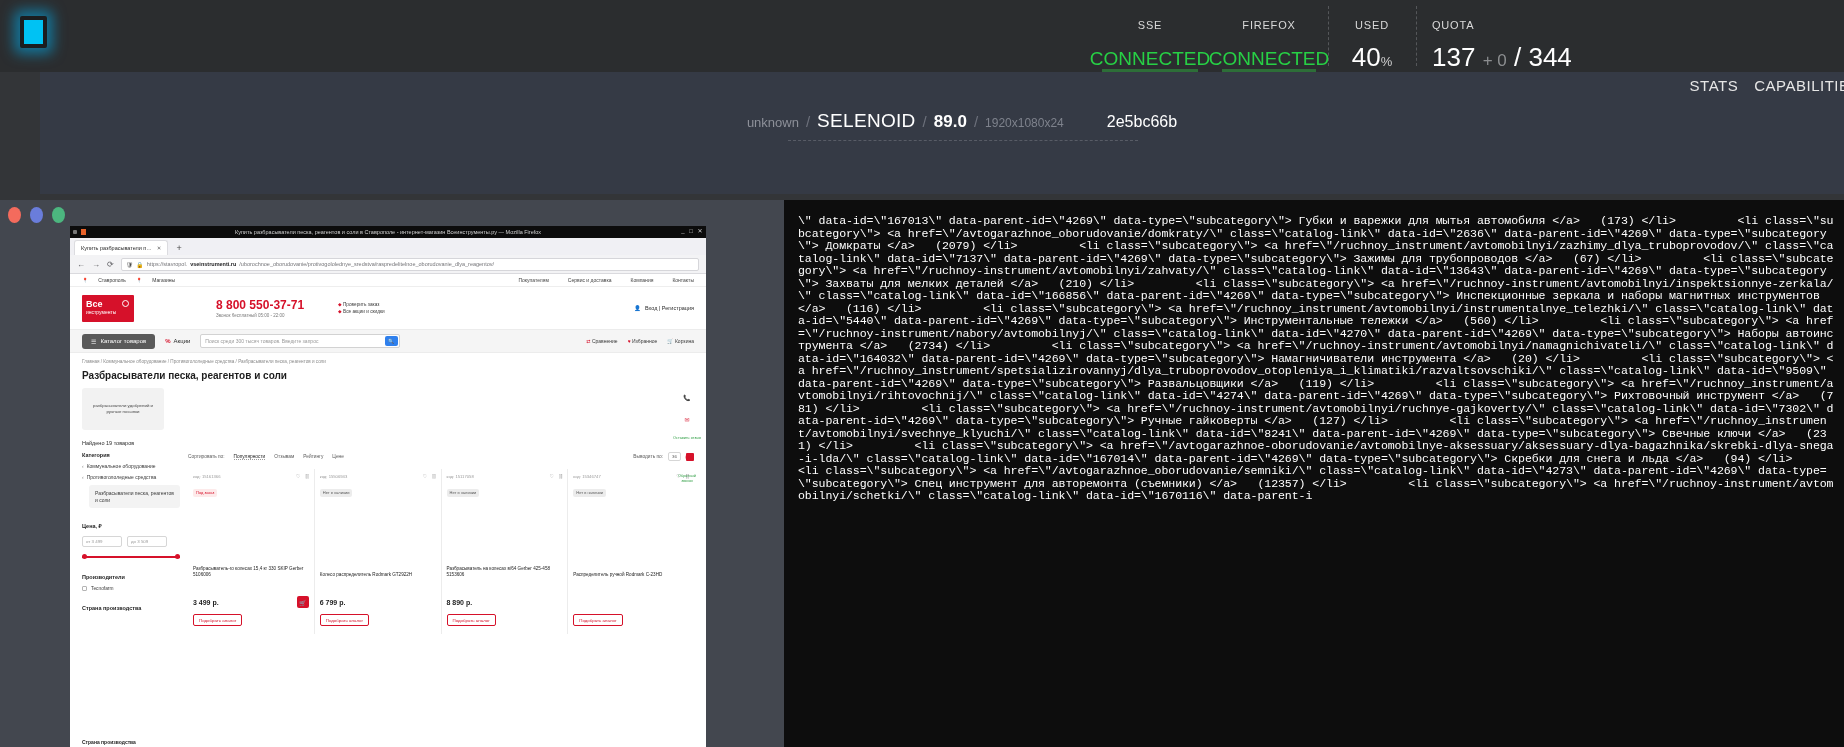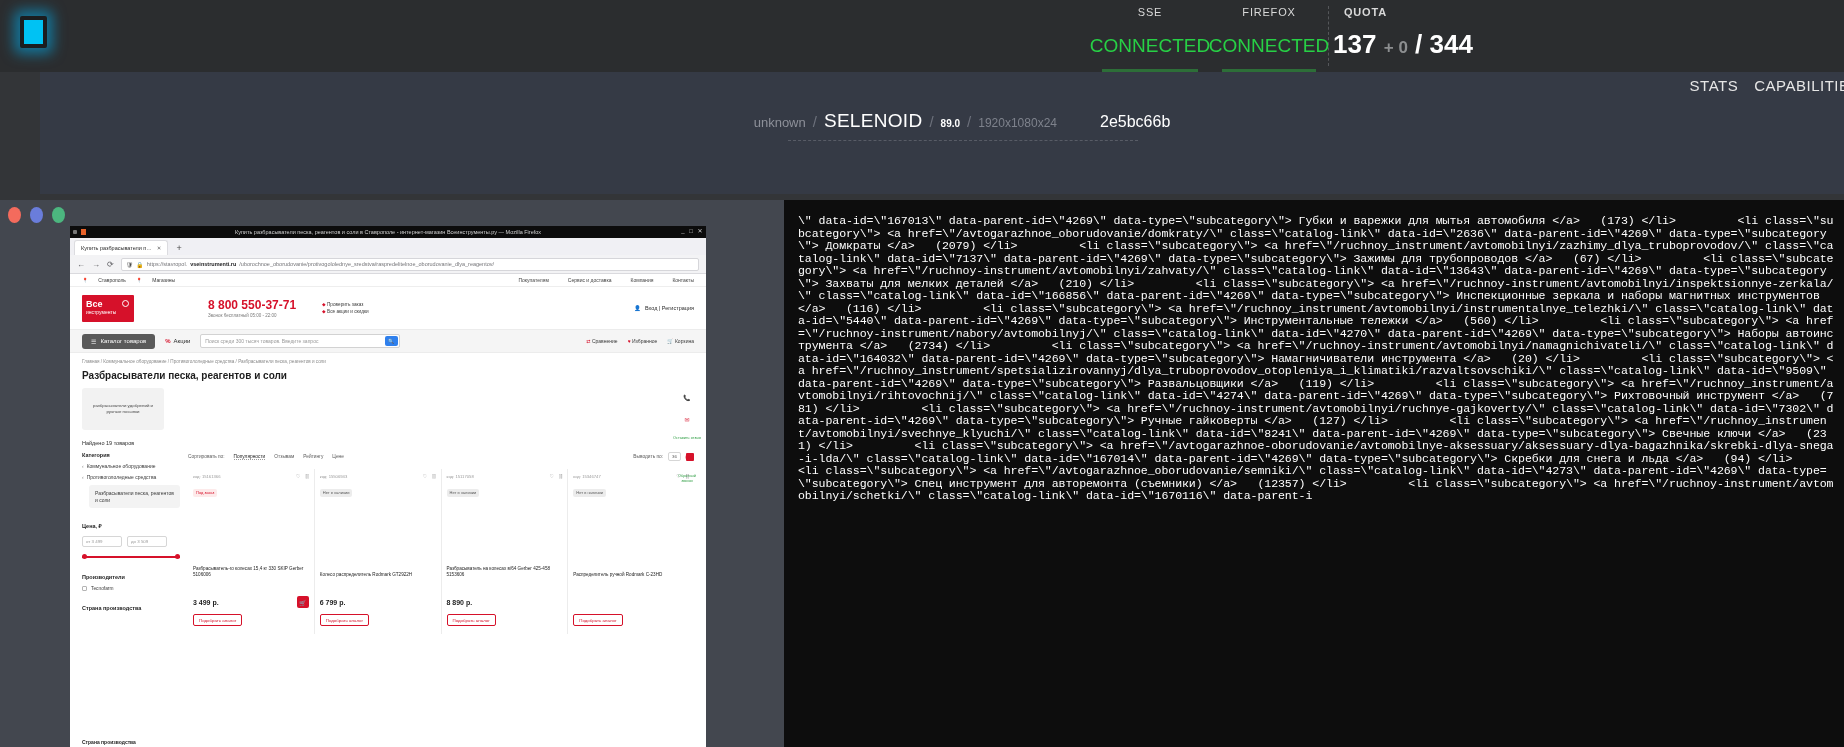--- a/index.html
+++ b/index.html
@@ -41,21 +41,21 @@
   .filter-input::placeholder { color: #8d8f91; }
 
   .stats-group {
     position: absolute; left: 1090px; top: 0;
     height: 72px;
     display: flex; align-items: stretch;
   }
   .stat {
     display: flex; flex-direction: column;
     align-items: center;
-    padding: 0 16px;
+    padding: 13px 16px;
     position: relative;
   }
   .stat.sep::before {
     content: ""; position: absolute; left: 0; top: 6px; bottom: 6px;
     border-left: 1px dashed #55575a;
   }
   .stat-label {
     color: #d9d9d9; font-size: 11px;
     letter-spacing: 0.8px;
     margin-top: 6px;
@@ -73,21 +73,21 @@
   .stat-sub { font-size: 13px; color: #cfcfcf; }
   .stat-dim { color: #8c8e90; }
   .stat-underline {
     position: absolute; bottom: 0; left: 12px; right: 12px;
     height: 3px; background: #2d6e38;
   }
   .stat.w-sse { width: 120px; }
   .stat.w-sel { width: 118px; }
   .stat.w-used { width: 88px; }
   .stat.w-queued { width: 90px; }
-  .stat.w-quota { width: 150px; align-items: center; font-weight: bold; }
+  .stat.w-quota { width: 150px; align-items: flex-start; }
   .stat.w-quota .stat-label { align-self: flex-start; }
 
   
   .subheader {
     position: absolute; left: 0; top: 72px;
     width: 1844px; height: 122px;
     background: #353a45;
     margin-left: 40px;
   }
   .links {
@@ -104,21 +104,21 @@
   .session-line {
     position: absolute; left: 0; top: 38px;
     width: 1844px;
     display: flex; justify-content: center;
     align-items: baseline;
     gap: 7px;
   }
   .sess-unknown { color: #8d9099; font-size: 13px; }
   .sess-slash { color: #6d717c; font-size: 15px; }
   .sess-browser { color: #ffffff; font-size: 19px; letter-spacing: 0.3px; }
-  .sess-version { color: #ffffff; font-size: 10px; font-weight: bold; }
+  .sess-version { color: #ffffff; font-size: 17px; font-weight: bold; }
   .sess-res { color: #7e828c; font-size: 12px; }
   .sess-id { color: #ffffff; font-size: 16px; margin-left: 36px; font-family: "Liberation Sans", sans-serif; }
 
   .dashed-rule {
     position: absolute; left: 748px; top: 68px;
     width: 350px; border-top: 1px dashed #585c66;
   }
 
   .caption {
     position: absolute; left: 421px; top: 145px;
@@ -228,21 +228,21 @@
     font-size: 5px; color: #3b3b3b;
     padding: 0 12px; gap: 10px;
     border-bottom: 1px solid #eee;
   }
   .site-top .pin { color: #d6112a; }
   .site-top .grow { flex: 1; }
   .site-top .tl { margin-left: 9px; color: #444; }
 
   .site-head {
     height: 42px; display: flex; align-items: center;
-    padding: 0 12px; gap: 12px;
+    padding: 0 12px; gap: 20px;
   }
   .vi-logo {
     width: 52px; height: 27px; background: #d6112a;
     color: #fff; border-radius: 1px;
     display: flex; flex-direction: column; justify-content: center;
     padding-left: 4px; position: relative;
   }
   .vi-logo .l1 { font-size: 9px; font-weight: bold; line-height: 9px; }
   .vi-logo .l2 { font-size: 5px; line-height: 7px; }
   .vi-logo .gear {
@@ -407,20 +407,26 @@
   <div class="stats-group">
     <div class="stat w-sse">
       <div class="stat-label">SSE</div>
       <div class="stat-value connected">CONNECTED</div>
       <div class="stat-underline"></div>
     </div>
     <div class="stat w-sel">
       <div class="stat-label">FIREFOX</div>
       <div class="stat-value connected">CONNECTED</div>
       <div class="stat-underline"></div>
+    </div>
+    <div class="stat w-used sep">
+      <div class="stat-label">USED</div>
+      <div class="stat-value">
+        <span>40</span><span class="stat-sub">%</span>
+      </div>
     </div>
     <div class="stat w-quota sep">
       <div class="stat-label">QUOTA</div>
       <div class="stat-value">
         <span>137</span>
         <span class="stat-dim" style="font-size:17px">+ 0</span>
         <span>/ 344</span>
       </div>
     </div>
   </div>

